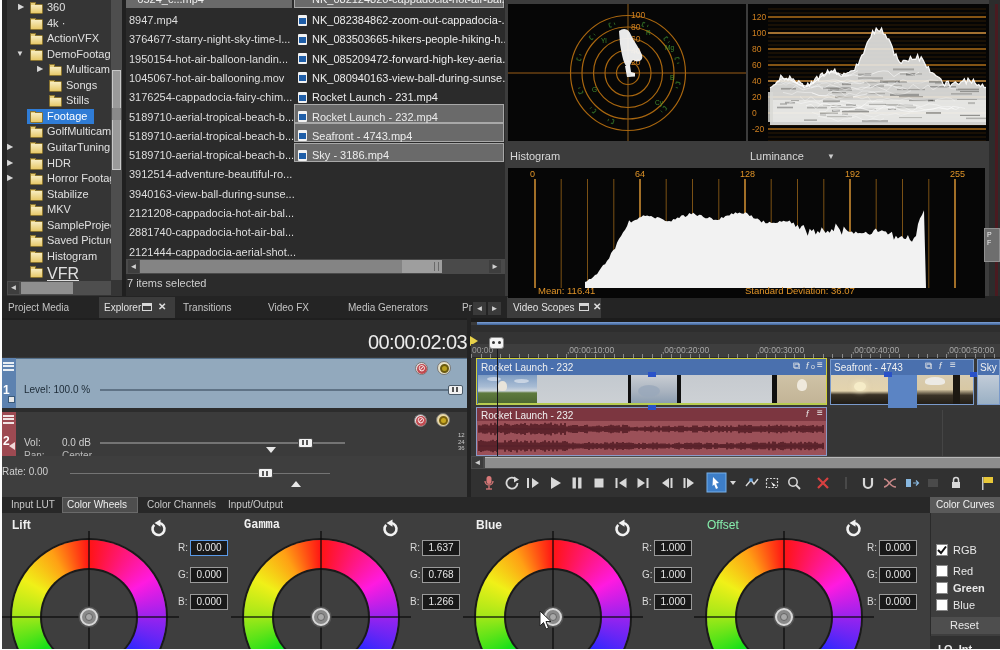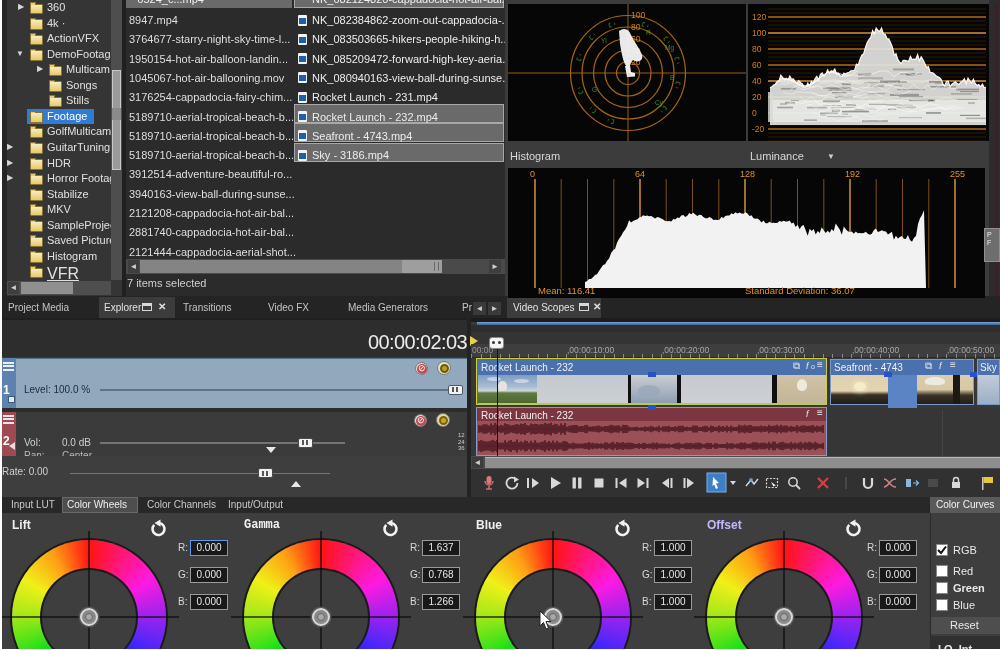--- a/index.html
+++ b/index.html
@@ -1054,21 +1054,21 @@
     <div class="abs" style="left:463px;top:616px;width:180px;height:2px;background:rgba(10,10,10,0.62);"></div>
     <div class="abs" style="left:552px;top:531px;width:2px;height:119px;background:rgba(10,10,10,0.62);"></div>
     <div class="abs" style="left:544px;top:608px;width:18px;height:18px;border-radius:50%;background:#8a8a8a;border:2px solid #d8d8d8;box-shadow:0 0 0 1.5px #555;"></div>
     <div class="abs" style="left:549px;top:613px;width:8px;height:8px;border-radius:50%;background:#a8a8a8;border:1px solid #666;"></div>
     <div class="txt" style="left:642px;top:542px;font-size:10px;color:#d8d8d8;">R:</div>
     <div class="abs" style="left:654px;top:540px;width:38px;height:16px;background:#191919;border:1px solid #9a9a9a;color:#e8e8e8;font-size:10px;line-height:14px;text-align:center;">1.000</div>
     <div class="txt" style="left:642px;top:569px;font-size:10px;color:#d8d8d8;">G:</div>
     <div class="abs" style="left:654px;top:567px;width:38px;height:16px;background:#191919;border:1px solid #9a9a9a;color:#e8e8e8;font-size:10px;line-height:14px;text-align:center;">1.000</div>
     <div class="txt" style="left:642px;top:596px;font-size:10px;color:#d8d8d8;">B:</div>
     <div class="abs" style="left:654px;top:594px;width:38px;height:16px;background:#191919;border:1px solid #9a9a9a;color:#e8e8e8;font-size:10px;line-height:14px;text-align:center;">1.000</div>
-    <div class="txt" style="left:707px;top:518px;font-size:12px;color:#c4b5fd;font-weight:bold;">Offset</div>
+    <div class="txt" style="left:707px;top:518px;font-size:12px;color:#86efac;font-weight:normal;">Offset</div>
     <svg class="abs" style="left:844px;top:519px;" width="20" height="20" viewBox="0 0 20 20">
       <path d="M 5.2,5.8 A 6 6 0 1 0 10,4" fill="none" stroke="#f2f2f2" stroke-width="2.6"></path>
       <path d="M 11.5,0.5 L 5.5,4 L 11.5,7.8 Z" fill="#f2f2f2"></path>
     </svg>
     <div class="abs" style="left:707px;top:540px;width:154px;height:154px;border-radius:50%;background:conic-gradient(from 0deg,#ff1414,#ff1ae0 58deg,#8a24f0 95deg,#2828ff 130deg,#18c8f0 178deg,#18e018 235deg,#a8e818 272deg,#f0f018 300deg,#ffa014 330deg,#ff1414 360deg);box-shadow:0 0 0 2px #1a1a1a;"></div>
     <div class="abs" style="left:737px;top:570px;width:94px;height:94px;border-radius:50%;background:#3e3e3e;box-shadow:0 0 0 2px #1a1a1a;"></div>
     <div class="abs" style="left:694px;top:616px;width:180px;height:2px;background:rgba(10,10,10,0.62);"></div>
     <div class="abs" style="left:783px;top:531px;width:2px;height:119px;background:rgba(10,10,10,0.62);"></div>
     <div class="abs" style="left:775px;top:608px;width:18px;height:18px;border-radius:50%;background:#8a8a8a;border:2px solid #d8d8d8;box-shadow:0 0 0 1.5px #555;"></div>
     <div class="abs" style="left:780px;top:613px;width:8px;height:8px;border-radius:50%;background:#a8a8a8;border:1px solid #666;"></div>

